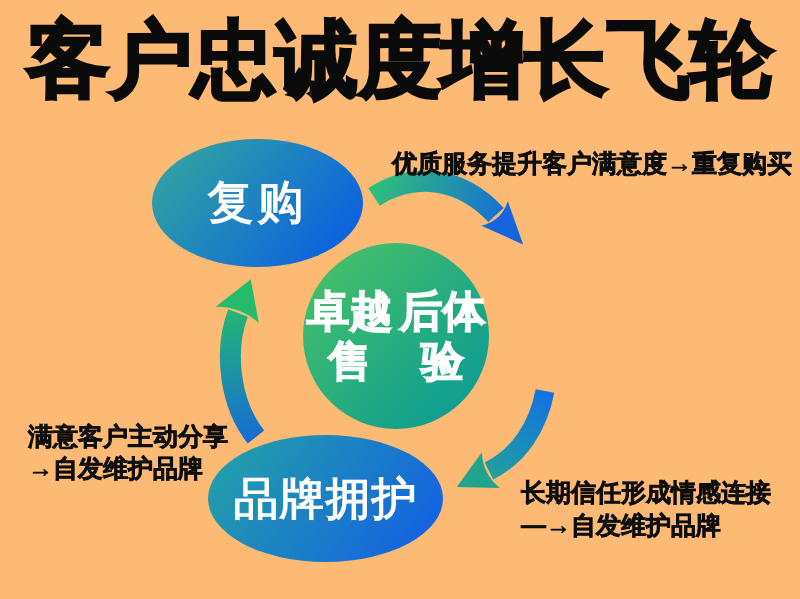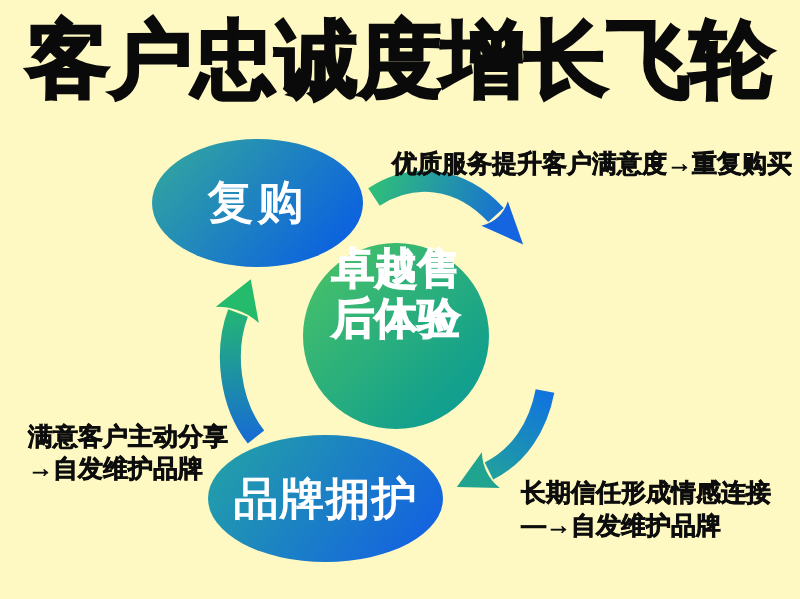--- a/index.html
+++ b/index.html
@@ -1,18 +1,18 @@
 <!DOCTYPE html>
 <html><head>
 <meta charset="utf-8">
 <style>
   html,body { margin:0; padding:0; background:#e8e8e8; }
   .canvas {
     position:relative; width:800px; height:599px; overflow:hidden;
-    background:#fef9c3;
+    background:#fdba74;
     font-family:"Liberation Sans", sans-serif;
   }
   .title {
     position:absolute; top:12px; left:0; width:100%;
     text-align:center; white-space:nowrap;
     font-size:83px; line-height:1.15; font-weight:900;
     color:#0a0a0a; -webkit-text-stroke:3px #0a0a0a;
     letter-spacing:0px;
   }
   .arrows { position:absolute; left:0; top:0; }
@@ -24,21 +24,21 @@
   }
   .node-repurchase { left:152px; top:139px; width:211px; height:128px; font-size:46px; letter-spacing:4px;
     background:linear-gradient(130deg,#35aa9b 0%,#0d64dd 85%); }
   .node-recommend { left:503px; top:264px; width:165px; height:118px; font-size:44px; letter-spacing:3px;
     background:linear-gradient(115deg,#2da4b4 0%,#0b66e2 85%); }
   .node-advocacy { left:208px; top:435px; width:235px; height:127px; font-size:45px; letter-spacing:1px;
     background:linear-gradient(125deg,#24a4a4 0%,#1463e0 90%); }
   .hub {
     position:absolute; left:303px; top:243px; width:186px; height:186px; border-radius:50%;
     background:linear-gradient(135deg,#4cc464 0%,#14a18c 78%,#0f9a99 100%);
-    display:flex; flex-direction:column; align-items:center; justify-content:flex-start;
+    display:flex; flex-direction:row; align-items:center; justify-content:flex-end;
     color:#ffffff; font-weight:900; font-size:43px; line-height:1.17;
     -webkit-text-stroke:1.3px #ffffff; text-align:center;
   }
   .ann {
     position:absolute; color:#0d0d0d; font-weight:900; font-size:25px;
     -webkit-text-stroke:0.7px #0d0d0d;
   }
   .ann-top { left:392px; top:147px; white-space:nowrap; }
   .ann-left { left:28px; top:420px; line-height:1.28; }
   .ann-br  { left:521px; top:476px; line-height:1.3; }

